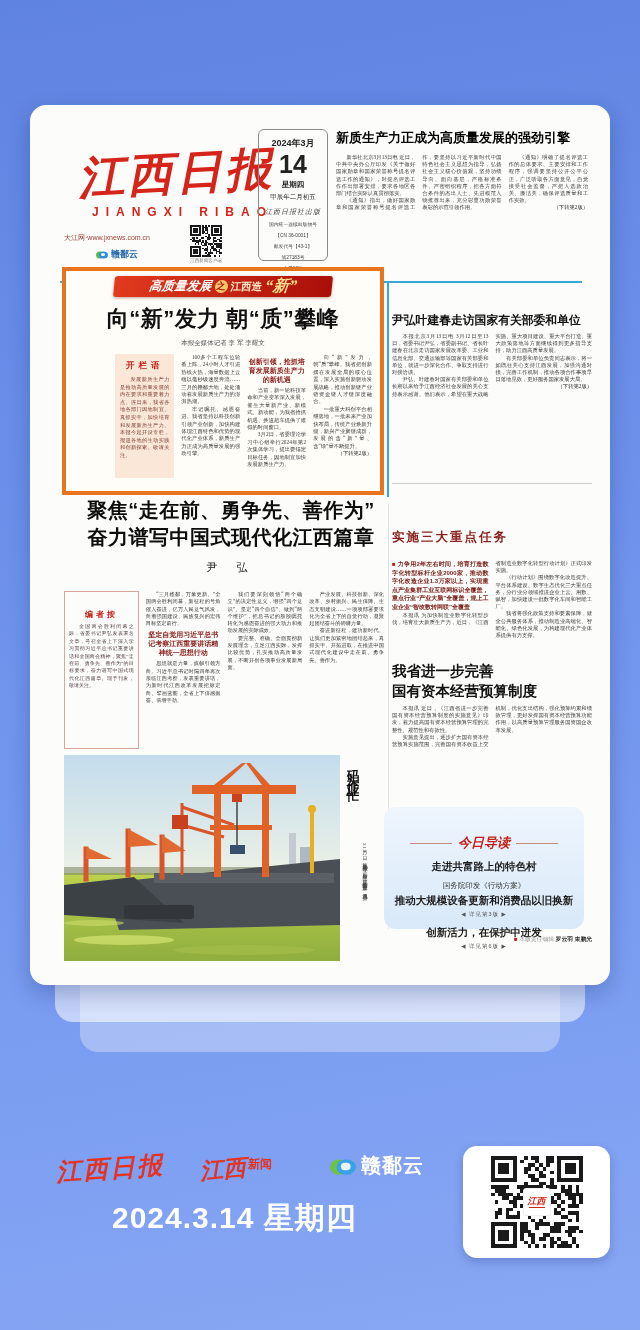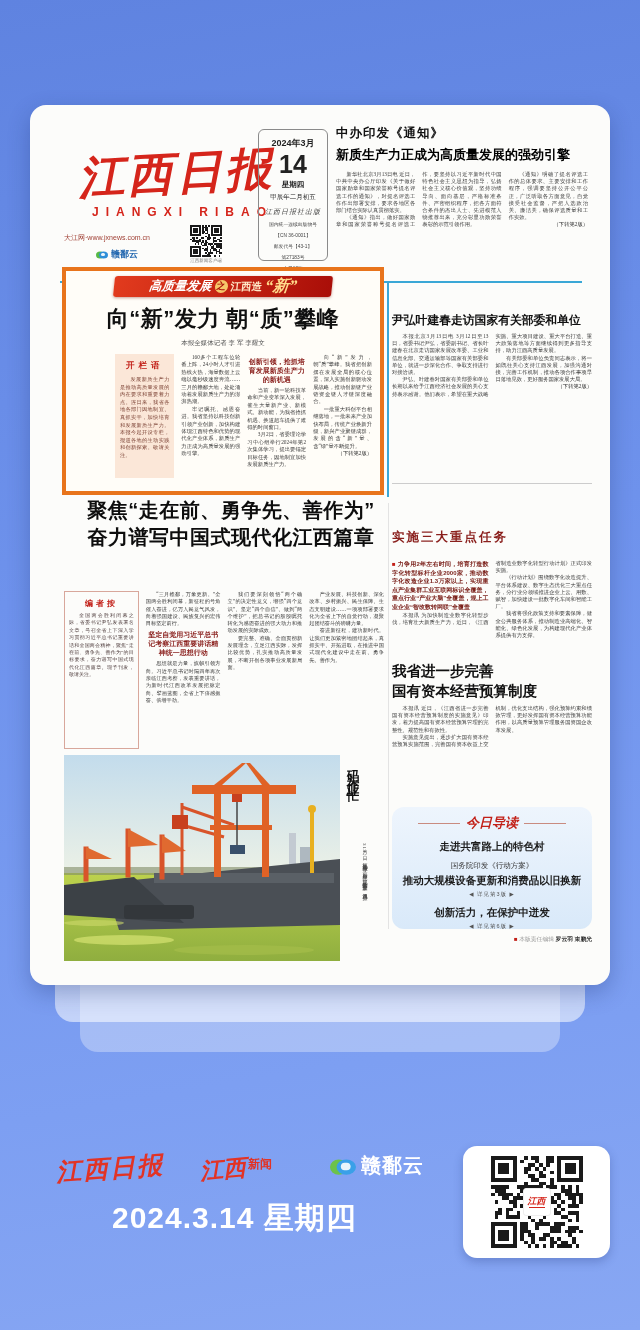--- a/index.html
+++ b/index.html
@@ -67,21 +67,21 @@
   .xhead{font-size:7px;line-height:9px;font-weight:bold;color:#8a1f1c;text-align:center;text-indent:0 !important;
          margin:3px 0 !important;font-family:"Liberation Sans","DejaVu Sans",sans-serif;}
   
   .m-heads{left:40px;top:392px;width:322px;text-align:center;}
   .m-h{font-size:20px;font-weight:bold;color:#0d0d0d;line-height:27px;letter-spacing:.5px;}
   .m-author{font-size:11px;color:#222;letter-spacing:8px;margin-top:9px;}
   .m-cols{left:34px;top:486px;width:320px;height:158px;display:flex;gap:7px;overflow:hidden;}
   .mcol{width:75px;font-size:5.2px;line-height:7.3px;color:#3a3a3a;text-align:justify;
         font-family:"Liberation Serif","DejaVu Serif",serif;}
   .mcol p{margin:0;text-indent:2em;}
-  .edbox{width:75px;border:1px solid #d8a79b;padding:6px 4px;box-sizing:border-box;height:100%;}
+  .edbox{width:75px;border:1px solid #d8a79b;padding:17px 4px;box-sizing:border-box;height:100%;}
   .ed-t{text-align:center;font-weight:bold;font-size:8px;color:#c22018;letter-spacing:3px;margin-bottom:3px;}
   .ed-x{font-size:5px;line-height:7.4px;color:#544;text-align:justify;text-indent:2em;
         font-family:"Liberation Serif","DejaVu Serif",serif;}
   
   .photo{left:34px;top:650px;width:276px;height:206px;overflow:hidden;background:#cfe0ea;}
   .pcap{left:314px;top:650px;width:42px;height:206px;display:flex;}
   .pcap-t{writing-mode:vertical-lr;font-size:12.5px;font-weight:bold;color:#111;letter-spacing:5px;
           font-family:"Liberation Serif","DejaVu Serif",serif;margin-top:4px;}
   .pcap-x{writing-mode:vertical-lr;font-size:5px;line-height:7px;color:#444;margin-top:88px;letter-spacing:.5px;
           font-family:"Liberation Serif","DejaVu Serif",serif;}
@@ -93,22 +93,22 @@
   .rhr{left:362px;top:378px;width:200px;height:1px;background:#ccc;}
   .r2k{top:384px;font-size:12.5px;font-weight:bold;color:#8a1f1c;letter-spacing:2px;margin-top:40px;}
   .r2h{top:401px;font-size:19px;font-weight:bold;color:#c22018;line-height:25px;}
   .r2b{top:455px;height:96px;column-count:2;}
   .lede{font-size:6px !important;line-height:8.6px !important;font-weight:bold;color:#7c221c;text-indent:0 !important;
         font-family:"Liberation Sans","DejaVu Sans",sans-serif;}
   .lede::before{content:"■ ";color:#c22018;font-size:6px;}
   .r3h{top:556px;font-size:14.5px;font-weight:bold;color:#111;line-height:20px;}
   .r3b{top:600px;height:96px;column-count:2;}
   
-  .digest{left:362px;top:702px;width:200px;height:122px;border-radius:12px;
-          background:linear-gradient(180deg,#eef5fd 0%,#d9e9f9 100%);text-align:center;box-sizing:border-box;padding-top:7px;}
+  .digest{left:354px;top:702px;width:200px;height:122px;border-radius:12px;
+          background:linear-gradient(180deg,#eef5fd 0%,#d9e9f9 100%);text-align:center;box-sizing:border-box;padding-top:27px;}
   .dg-title{display:flex;align-items:center;justify-content:center;gap:6px;color:#c22018;font-weight:bold;font-size:13px;
             font-style:italic;font-family:"Liberation Serif","DejaVu Serif",serif;}
   .dg-title::before,.dg-title::after{content:"";width:42px;height:1px;background:#c98b80;}
   .dg-i{font-size:10.5px;font-weight:bold;color:#1c1c1c;}
   .dg-k{font-size:7.5px;color:#333;margin-top:7px;}
   .dg-n{font-size:5.5px;color:#555;margin-top:3px;letter-spacing:1px;}
   .dg-m1{margin-top:8px;} .dg-m2{margin-top:3px;} .dg-m3{margin-top:8px;}
   
   .pfoot{left:362px;top:830px;width:200px;text-align:right;font-size:5.8px;color:#999;}
   .pfoot .sq{color:#c22018;font-size:6px;}
@@ -390,21 +390,20 @@
       <div class="db-lunar">甲辰年二月初五</div>
       <div class="db-pub">江西日报社出版</div>
       <div class="db-sm">国内统一连续出版物号</div>
       <div class="db-sm">【CN 36-0001】</div>
       <div class="db-sm">邮发代号【43-1】</div>
       <div class="db-sm">第27183号</div>
       <div class="db-sm">今日12版</div>
     </div>
 
     <div class="abs ta">
-      <div class="ta-kick">中办印发《通知》</div>
       <div class="ta-head">新质生产力正成为高质量发展的强劲引擎</div>
       <div class="cols ta-body">
         <p>新华社北京3月13日电 近日，中共中央办公厅印发《关于做好国家勋章和国家荣誉称号提名评选工作的通知》，对提名评选工作作出部署安排，要求各地区各部门结合实际认真贯彻落实。</p>
         <p>《通知》指出，做好国家勋章和国家荣誉称号提名评选工作，要坚持以习近平新时代中国特色社会主义思想为指导，弘扬社会主义核心价值观，坚持功绩导向、面向基层，严格标准条件、严密组织程序，把各方面符合条件的杰出人士、先进模范人物推荐出来，充分彰显功勋荣誉表彰的示范引领作用。</p>
         <p>《通知》明确了提名评选工作的总体要求、主要安排和工作程序，强调要坚持公开公平公正，广泛听取各方面意见，自觉接受社会监督，严把人选政治关、廉洁关，确保评选质量和工作实效。</p>
         <p class="jump">（下转第2版）</p>
       </div>
     </div>
 
     <div class="abs rule-h"></div>
@@ -438,20 +437,21 @@
           <p>向“新”发力，朝“质”攀峰。我省把创新摆在发展全局的核心位置，深入实施创新驱动发展战略，推动创新链产业链资金链人才链深度融合。</p>
           <p>一批重大科创平台相继落地，一批未来产业加快布局，传统产业焕新升级，新兴产业聚链成群，发展的含“新”量、含“绿”量不断提升。</p>
           <p class="jump">（下转第2版）</p>
         </div>
       </div>
     </div>
 
     <div class="abs m-heads">
       <div class="m-h">聚焦“走在前、勇争先、善作为”</div>
       <div class="m-h">奋力谱写中国式现代化江西篇章</div>
+      <div class="m-author">尹 弘</div>
     </div>
     <div class="abs m-cols">
       <div class="edbox">
         <div class="ed-t">编者按</div>
         <div class="ed-x">全国两会胜利闭幕之际，省委书记尹弘发表署名文章，号召全省上下深入学习贯彻习近平总书记重要讲话和全国两会精神，聚焦“走在前、勇争先、善作为”的目标要求，奋力谱写中国式现代化江西篇章。现予刊发，敬请关注。</div>
       </div>
       <div class="mcol">
         <p>“三月赣鄱，万象更新。”全国两会胜利闭幕，新征程的号角催人奋进，亿万人民意气风发，向着强国建设、民族复兴的宏伟目标坚定前行。</p>
         <p class="xhead">坚定自觉用习近平总书记考察江西重要讲话精神统一思想行动</p>
         <p>思想就是力量，旗帜引领方向。习近平总书记时隔四年再次亲临江西考察，发表重要讲话，为新时代江西改革发展把脉定向、擘画蓝图，全省上下倍感振奋、倍增干劲。</p>

